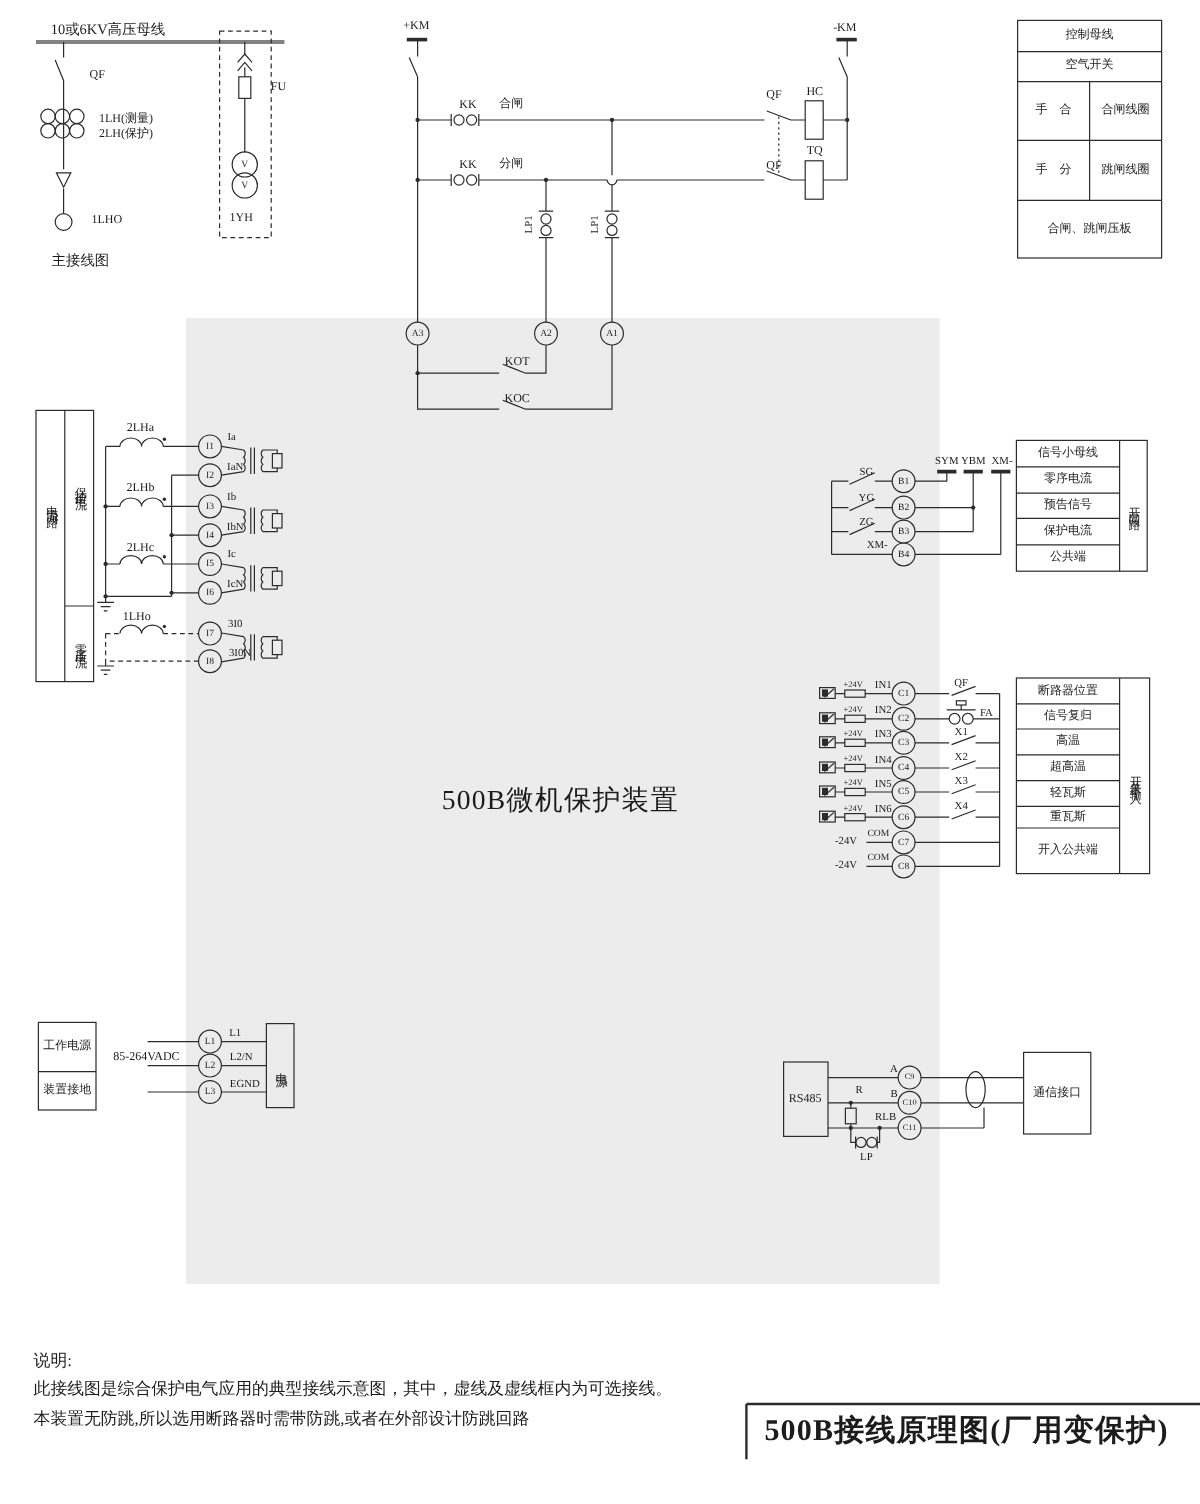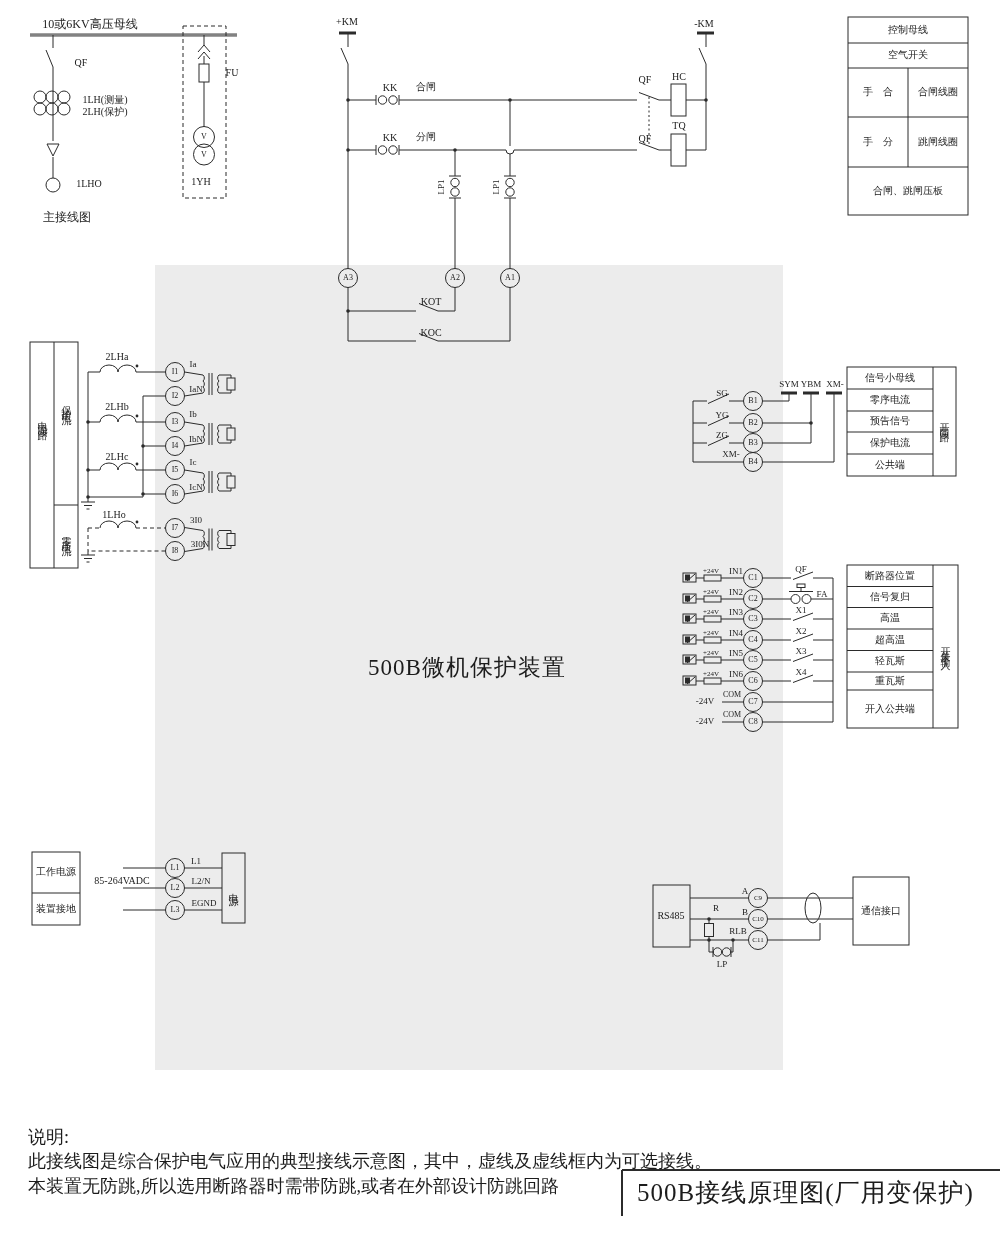--- a/index.html
+++ b/index.html
@@ -4,22 +4,22 @@
 <style>
   html,body{margin:0;padding:0;background:#fff;}
   #stage{position:relative;width:1000px;height:1253px;background:#ffffff;overflow:hidden;
          font-family:"Liberation Serif", serif;color:#1c1c1c;}
   #stage svg{position:absolute;left:0;top:0;}
   .L{position:absolute;transform:translate(-50%,-50%);white-space:nowrap;color:#1c1c1c;line-height:1;}
   .V{writing-mode:vertical-rl;text-orientation:upright;letter-spacing:3px;}
   .R90{transform:translate(-50%,-50%) rotate(-90deg);}
   .N{position:absolute;white-space:nowrap;color:#1c1c1c;line-height:1;}
   .f7{font-size:7px;}.f8{font-size:8px;}.f9{font-size:9px;}.f10{font-size:10px;}
-  .f11{font-size:10px;}.f12{font-size:12px;}.f15{font-size:18px;}.f23{font-size:23px;letter-spacing:1px;}
-  .f25{font-size:25px;letter-spacing:1px;}
+  .f11{font-size:10px;}.f12{font-size:12px;}.f15{font-size:14px;}.f23{font-size:23px;letter-spacing:1px;}
+  .f25{font-size:25px;letter-spacing:1px;font-weight:bold;}
 </style>
 </head>
 <body>
 
 <div id="stage">
 
 <svg width="1000" height="1253" viewBox="0 0 1000 1253">
   <defs>
     <g id="tx" stroke="#2b2b2b" fill="none" stroke-width="1">
       <path d="M0,0 L18.5,3 M0,24 L18.5,21

